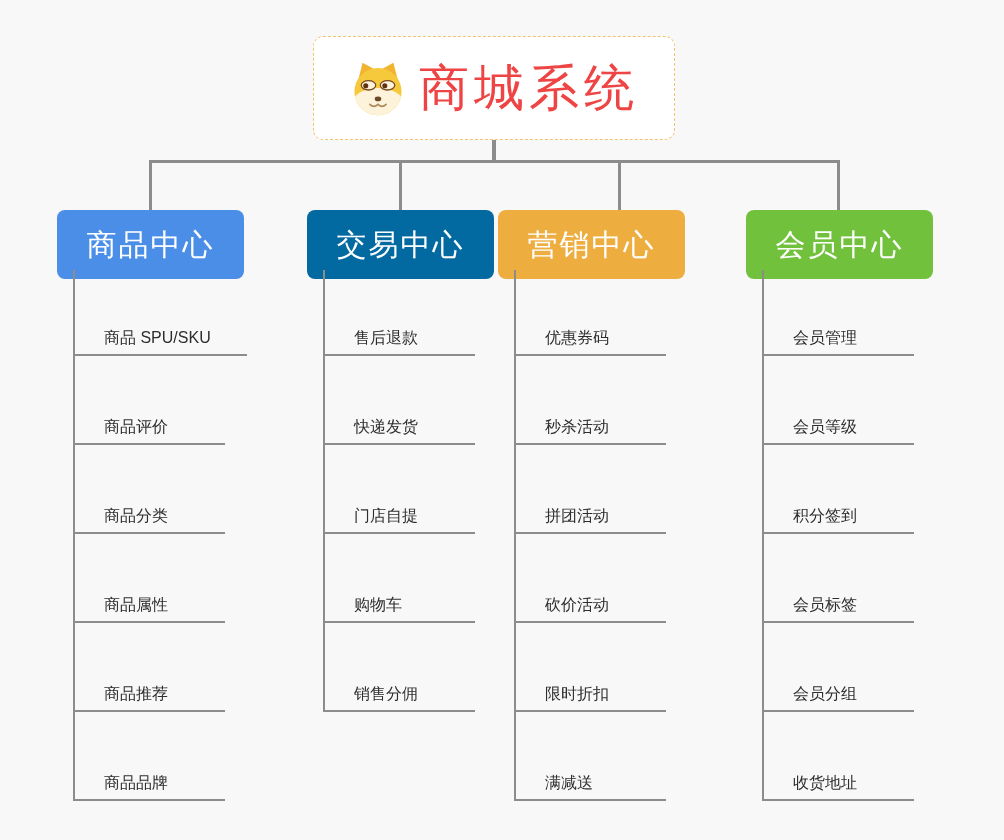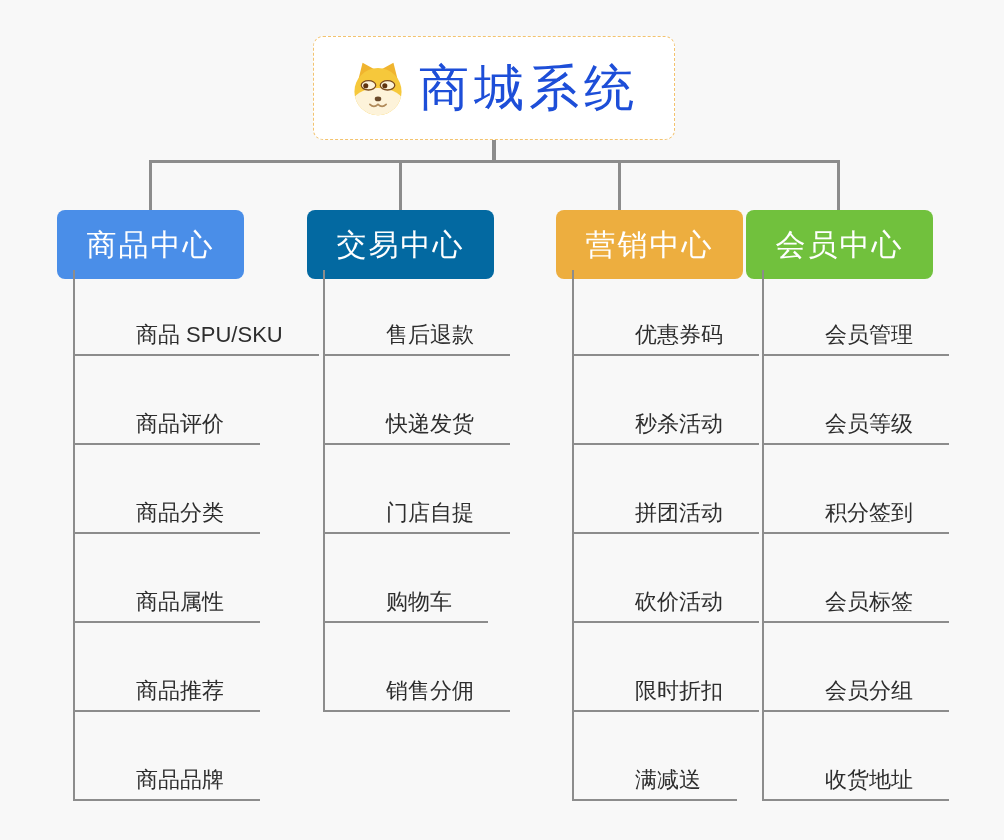--- a/index.html
+++ b/index.html
@@ -41,21 +41,21 @@
   .drop{top:160px;width:3px;height:52px;}
   .drop-1{left:149px;}
   .drop-2{left:399px;}
   .drop-3{left:618px;}
   .drop-4{left:837px;}
 
   
   .branch{position:absolute;top:210px;width:187px;}
   .col-1{left:57px;}
   .col-2{left:307px;}
-  .col-3{left:556px;}
+  .col-3{left:498px;}
   .col-4{left:746px;}
 
   .branch-box{
     width:187px;height:69px;
     border-radius:8px;
     display:flex;align-items:center;justify-content:center;
     color:#ffffff;
     font-size:30px;
     letter-spacing:2px;
     line-height:1;
@@ -70,25 +70,24 @@
     box-sizing:border-box;
     height:89px;
     width:max-content;
     min-width:150px;
     display:flex;align-items:flex-end;
     padding:0 36px 7px 29px;
     border-bottom:2px solid #8c8c8c;
   }
   .children li:first-child{height:86px;}
   .children li span{
-    font-size:22px;
+    font-size:16px;
     line-height:1.15;
     color:#2e2e2e;
     white-space:nowrap;
-    margin-left:32px;
   }
 </style>
 </head>
 <body>
 
 <div class="canvas">
 
   <div class="root-node">
     <svg class="root-icon" viewBox="0 0 64 64" aria-hidden="true">
       <defs>
@@ -100,21 +99,21 @@
       <path d="M54 24 L49 4 L33 13 Z" fill="#f0b42e"></path>
       <circle cx="32" cy="36" r="26" fill="#f6c83b"></circle>
       <ellipse cx="32" cy="50" rx="29" ry="18" fill="#fdf3da" clip-path="url(#hc)"></ellipse>
       <ellipse cx="21.5" cy="29" rx="8" ry="5.2" fill="#fdf3da" stroke="#7a4a1e" stroke-width="1.4"></ellipse>
       <ellipse cx="42.5" cy="29" rx="8" ry="5.2" fill="#fdf3da" stroke="#7a4a1e" stroke-width="1.4"></ellipse>
       <circle cx="18.5" cy="29.5" r="2.8" fill="#5f3310"></circle>
       <circle cx="39.5" cy="29.5" r="2.8" fill="#5f3310"></circle>
       <ellipse cx="32" cy="44" rx="3.6" ry="2.6" fill="#6b4a2a"></ellipse>
       <path d="M23 50 q4.5 4.5 9 0 q4.5 4.5 9 0" stroke="#b08a5a" fill="none" stroke-width="1.8" stroke-linecap="round"></path>
     </svg>
-    <span class="root-title" style="color: #1d4ed8;">商城系统</span>
+    <span class="root-title" style="color: #ef4444;">商城系统</span>
   </div>
 
   <div class="line stem"></div>
   <div class="line bar"></div>
   <div class="line drop drop-1"></div>
   <div class="line drop drop-2"></div>
   <div class="line drop drop-3"></div>
   <div class="line drop drop-4"></div>
 
   <div class="branch col-1">

